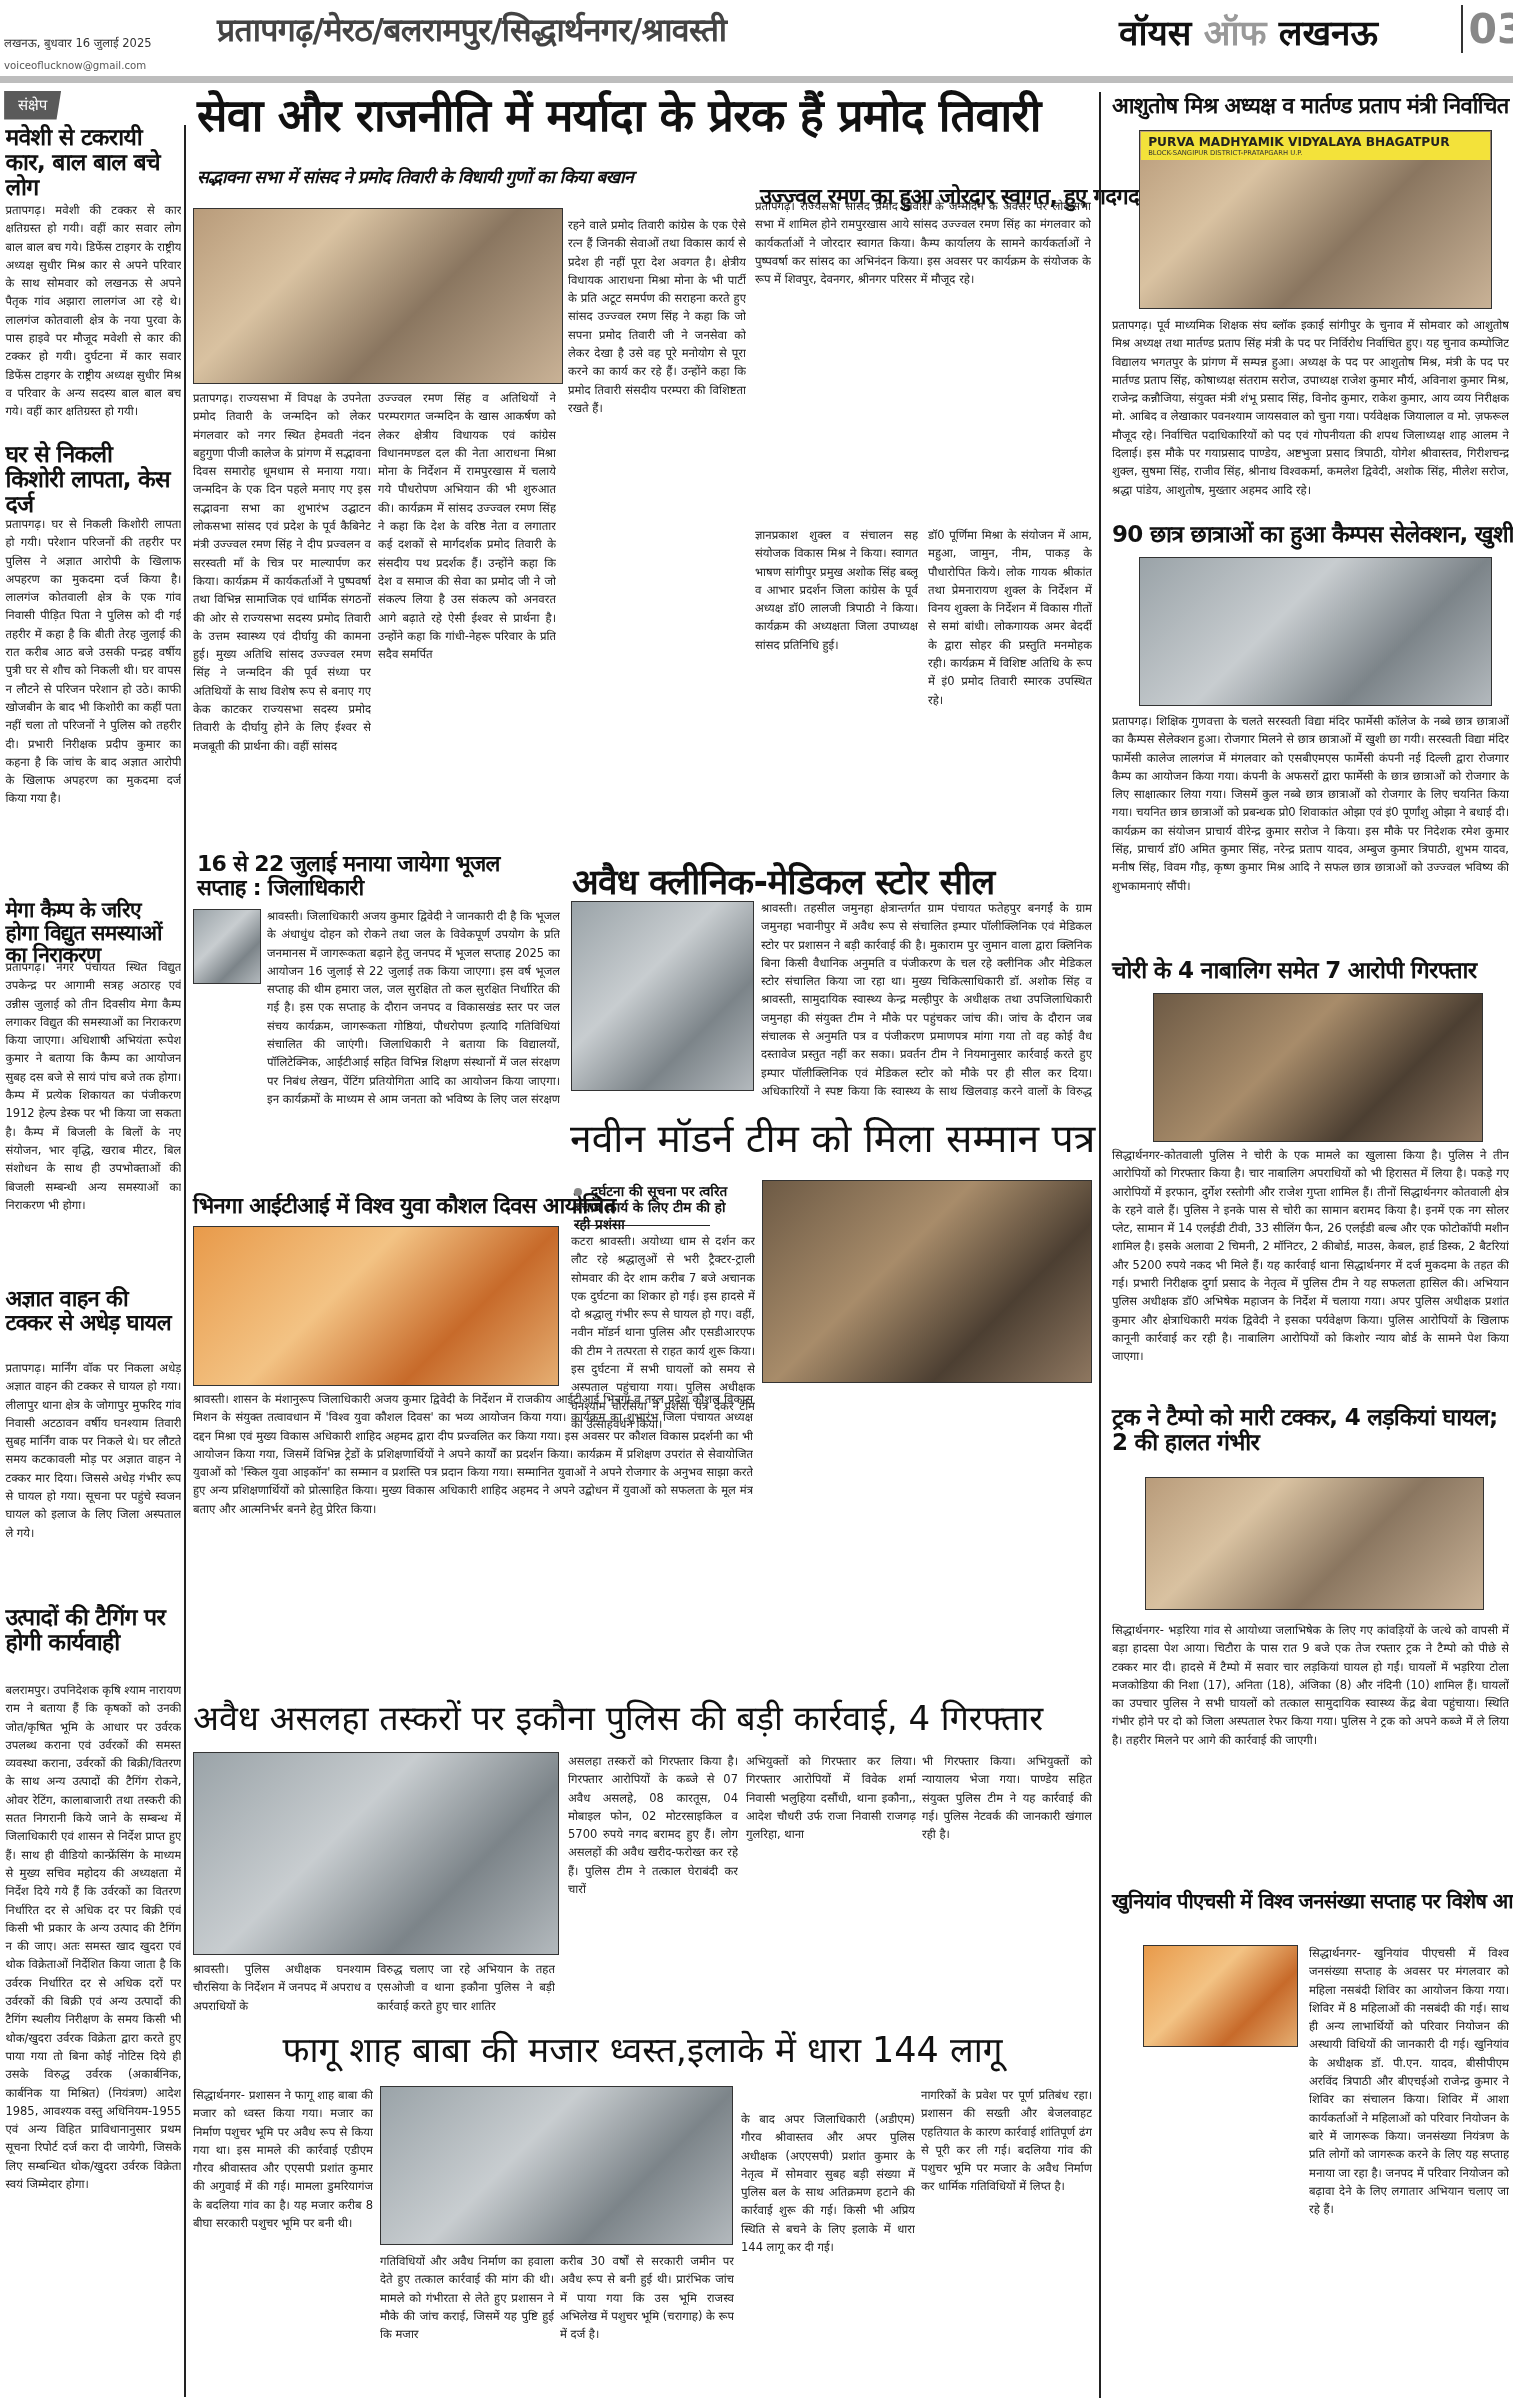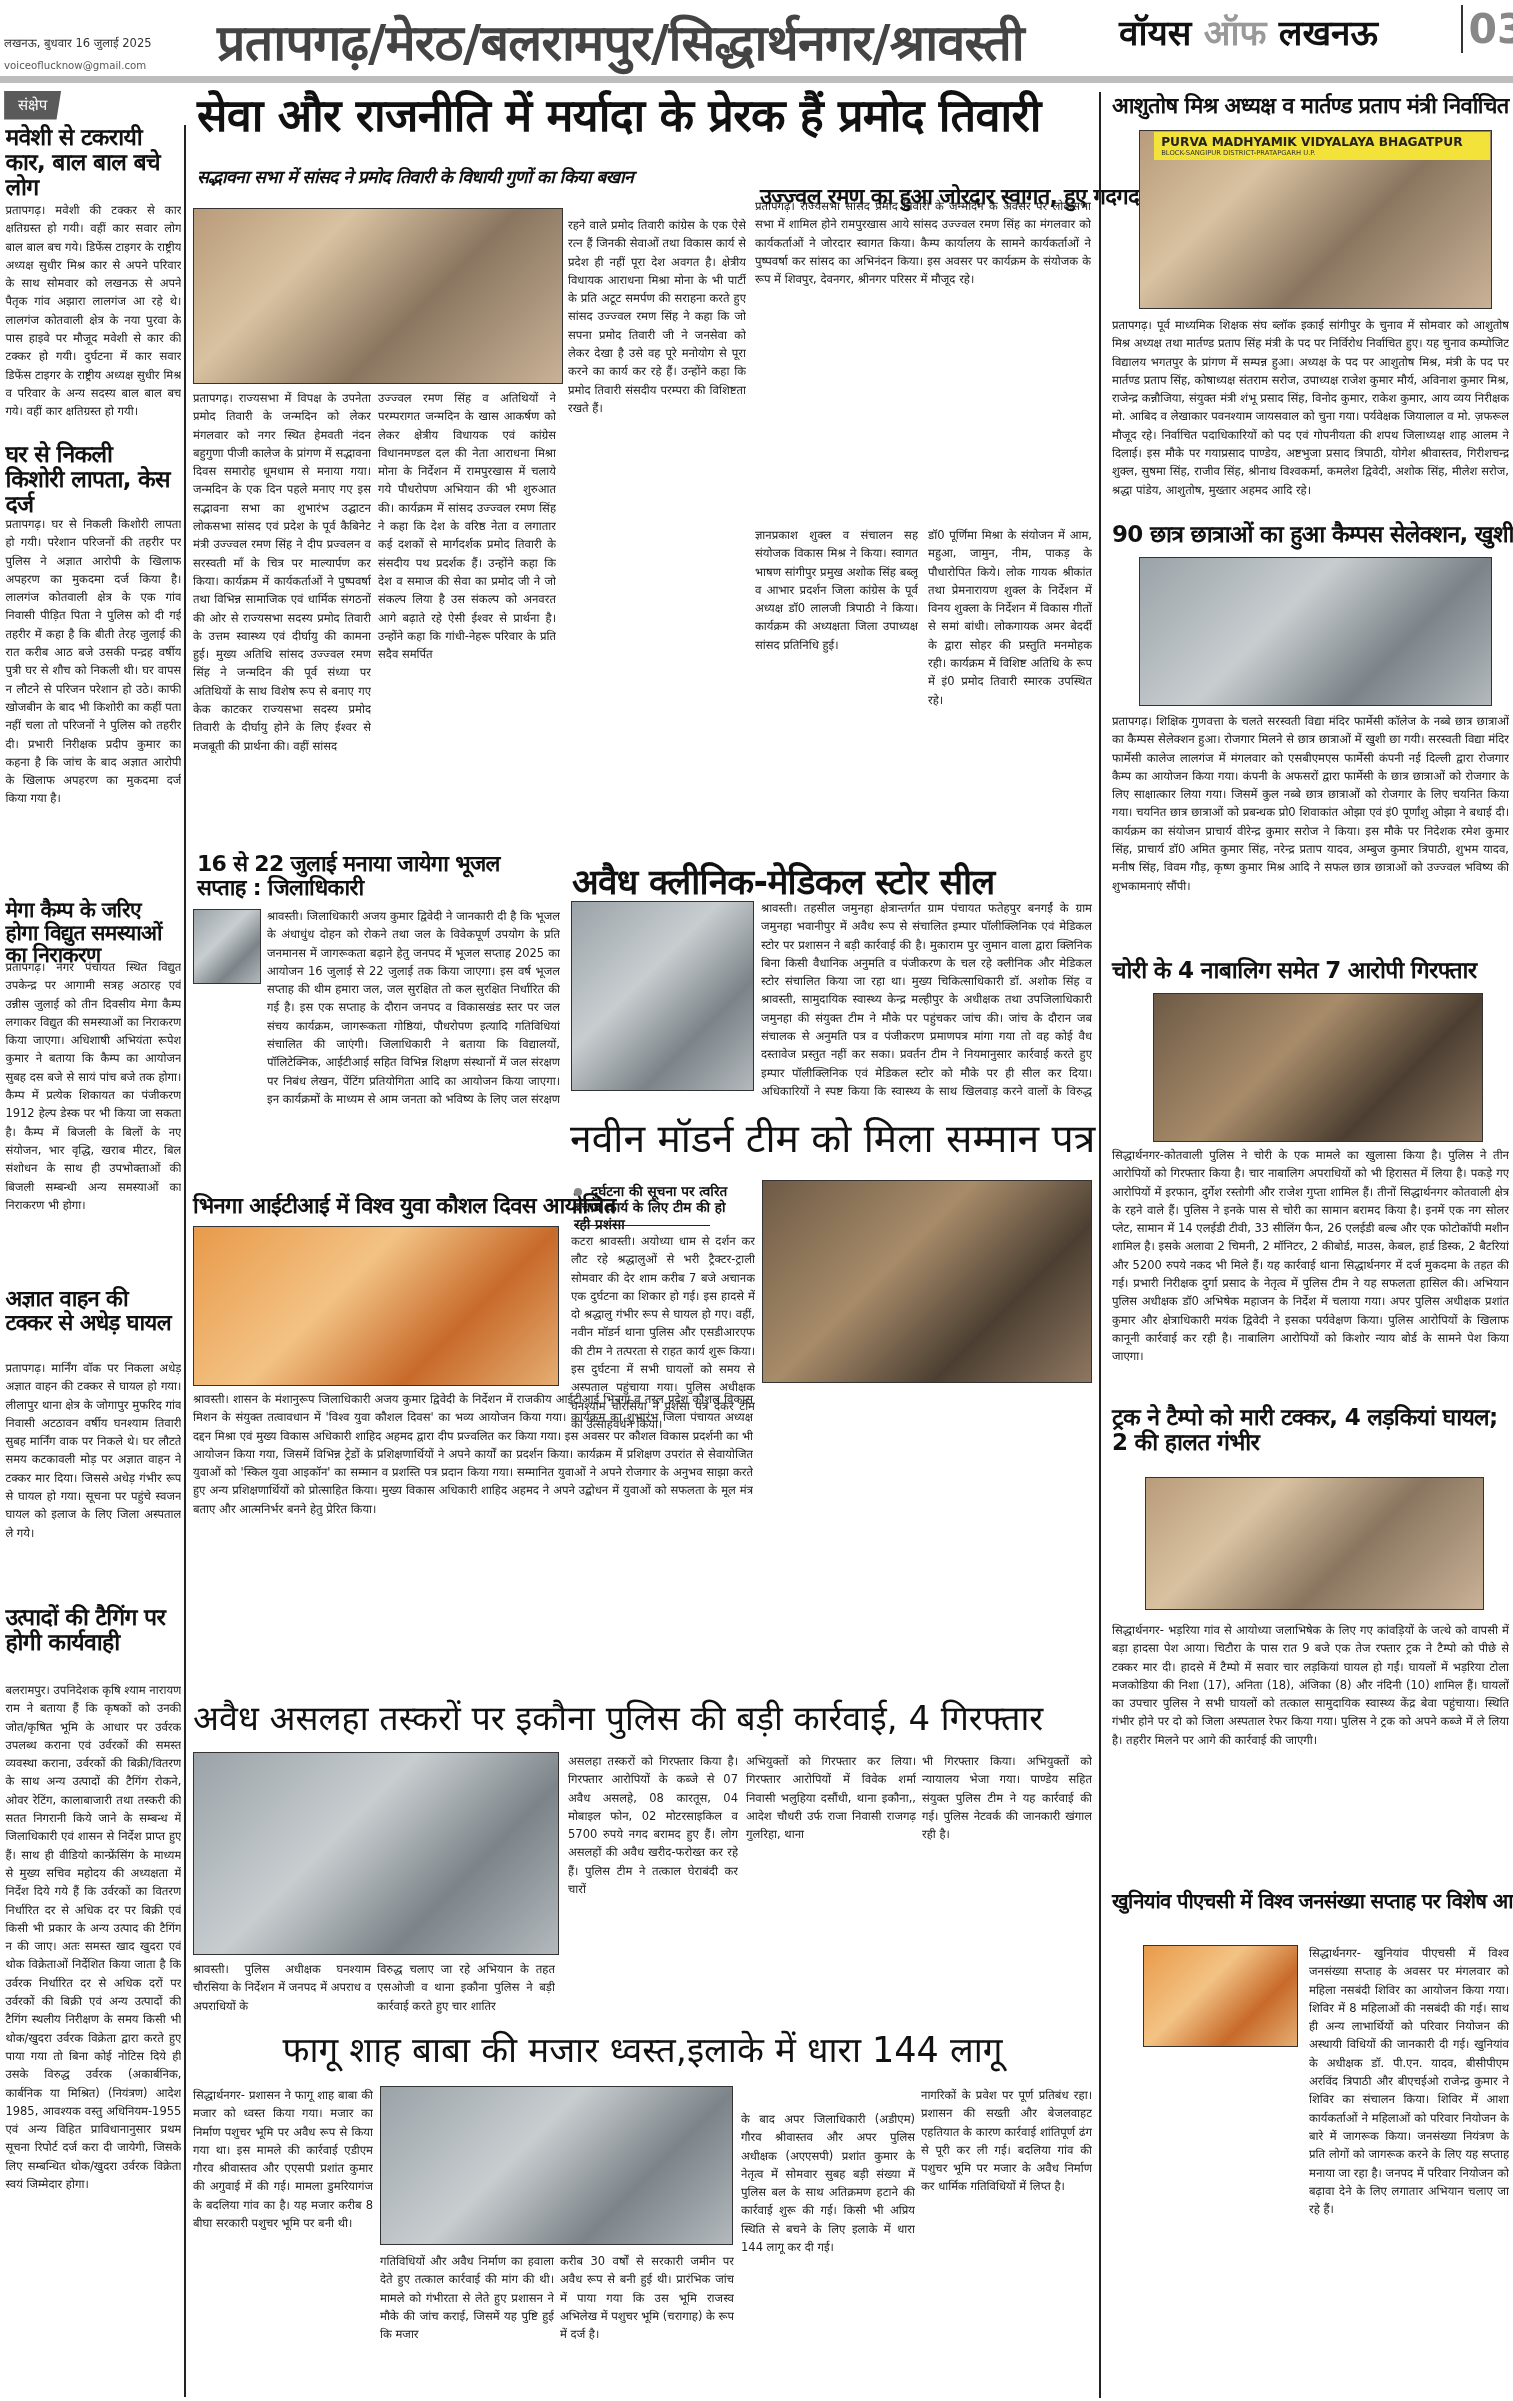--- a/index.html
+++ b/index.html
@@ -1,21 +1,21 @@
 <!DOCTYPE html>
 <html style="font-size:11px"><head>
 <meta charset="utf-8">
 <style>
   * { box-sizing: border-box; margin: 0; padding: 0; }
   body { width: 1514px; height: 2401px; background: #fff; font-family: "DejaVu Sans", sans-serif; color: #1a1a1a; position: relative; overflow: hidden; }
   .abs { position: absolute; }
   .masthead { left: 0; top: 0; width: 1514px; height: 80px; }
   .mh-date { left: 4.1px; top: 35px; font-size: 11.5px; color: #333; }
   .mh-email { left: 4.1px; top: 60px; font-size: 10.2px; color: #555; }
-  .mh-cities { left: 217px; top: 6.8px; font-size: 50px; font-weight: bold; color: #444; letter-spacing: -0.7px; white-space: nowrap; }
+  .mh-cities { left: 217px; top: 6.8px; font-size: 32px; font-weight: bold; color: #444; letter-spacing: -0.7px; white-space: nowrap; }
   .mh-brand { left: 1119px; top: 8.1px; font-size: 35px; font-weight: bold; white-space: nowrap; }
   .mh-brand .b1 { color: #111; } .mh-brand .b2 { color: #999; } .mh-brand .b3 { color: #111; }
   .mh-page { left: 1461px; top: 5.4px; font-size: 41px; font-weight: bold; color: #888; border-left: 2px solid #333; padding-left: 5.4px; }
   .mh-bar { left: 0; top: 76px; width: 1514px; height: 6.8px; background: #bdbdbd; }
   .vrule { width: 2px; background: #222; }
   .hrule { height: 1.4px; background: #222; }
   .headline { font-weight: bold; color: #111; line-height: 1.08; letter-spacing: -0.7px; }
   .hl-light { font-weight: normal; color: #111; line-height: 1.05; }
   .body-text { font-size: 11.5px; line-height: 18.3px; color: #222; text-align: justify; overflow: hidden; }
   .photo { background: linear-gradient(135deg,#b89b7a 0%,#d9c2a1 30%,#8a7660 60%,#c9b296 100%); border: 1.4px solid #333; }
@@ -108,21 +108,21 @@
 <div class="abs photo grey" style="left:380px;top:2086px;width:353px;height:159px;"></div>
 <div class="abs body-text" style="left:193px;top:2086px;width:180px;height:312px;">सिद्धार्थनगर- प्रशासन ने फागू शाह बाबा की मजार को ध्वस्त किया गया। मजार का निर्माण पशुचर भूमि पर अवैध रूप से किया गया था। इस मामले की कार्रवाई एडीएम गौरव श्रीवास्तव और एएसपी प्रशांत कुमार की अगुवाई में की गई। मामला डुमरियागंज के बदलिया गांव का है। यह मजार करीब 8 बीघा सरकारी पशुचर भूमि पर बनी थी।</div>
 <div class="abs body-text" style="left:380px;top:2252px;width:174px;height:146px;">गतिविधियों और अवैध निर्माण का हवाला देते हुए तत्काल कार्रवाई की मांग की थी। मामले को गंभीरता से लेते हुए प्रशासन ने मौके की जांच कराई, जिसमें यह पुष्टि हुई कि मजार</div>
 <div class="abs body-text" style="left:560px;top:2252px;width:174px;height:146px;">करीब 30 वर्षों से सरकारी जमीन पर अवैध रूप से बनी हुई थी। प्रारंभिक जांच में पाया गया कि उस भूमि राजस्व अभिलेख में पशुचर भूमि (चरागाह) के रूप में दर्ज है।</div>
 <div class="abs body-text" style="left:741px;top:2086px;width:174px;height:312px;margin-top:24px;">के बाद अपर जिलाधिकारी (अडीएम) गौरव श्रीवास्तव और अपर पुलिस अधीक्षक (अएएसपी) प्रशांत कुमार के नेतृत्व में सोमवार सुबह बड़ी संख्या में पुलिस बल के साथ अतिक्रमण हटाने की कार्रवाई शुरू की गई। किसी भी अप्रिय स्थिति से बचने के लिए इलाके में धारा 144 लागू कर दी गई।</div>
 <div class="abs body-text" style="left:921px;top:2086px;width:171px;height:312px;">नागरिकों के प्रवेश पर पूर्ण प्रतिबंध रहा। प्रशासन की सख्ती और बेजलवाहट एहतियात के कारण कार्रवाई शांतिपूर्ण ढंग से पूरी कर ली गई। बदलिया गांव की पशुचर भूमि पर मजार के अवैध निर्माण कर धार्मिक गतिविधियों में लिप्त है।</div>
 
 <div class="abs vrule" style="left:1099px;top:92px;height:2306px;"></div>
 
 <div class="abs headline" style="left:1112px;top:94px;width:397px;font-size:22px;white-space:nowrap;">आशुतोष मिश्र अध्यक्ष व मार्तण्ड प्रताप मंत्री निर्वाचित</div>
-<div class="abs photo" style="left:1139px;top:130px;width:353px;height:179px;padding-left:13px;">
+<div class="abs photo" style="left:1139px;top:130px;width:353px;height:179px;">
   <div style="background:#f3e23a;margin:1.4px;padding:2.7px 6.8px;">
     <div style="font-size:12.2px;font-weight:bold;color:#222;">PURVA MADHYAMIK VIDYALAYA BHAGATPUR</div>
     <div style="font-size:6.8px;color:#333;">BLOCK-SANGIPUR DISTRICT-PRATAPGARH U.P.</div>
   </div>
 </div>
 <div class="abs body-text" style="left:1112px;top:316px;width:397px;height:202px;">प्रतापगढ़। पूर्व माध्यमिक शिक्षक संघ ब्लॉक इकाई सांगीपुर के चुनाव में सोमवार को आशुतोष मिश्र अध्यक्ष तथा मार्तण्ड प्रताप सिंह मंत्री के पद पर निर्विरोध निर्वाचित हुए। यह चुनाव कम्पोजिट विद्यालय भगतपुर के प्रांगण में सम्पन्न हुआ। अध्यक्ष के पद पर आशुतोष मिश्र, मंत्री के पद पर मार्तण्ड प्रताप सिंह, कोषाध्यक्ष संतराम सरोज, उपाध्यक्ष राजेश कुमार मौर्य, अविनाश कुमार मिश्र, राजेन्द्र कन्नौजिया, संयुक्त मंत्री शंभू प्रसाद सिंह, विनोद कुमार, राकेश कुमार, आय व्यय निरीक्षक मो. आबिद व लेखाकार पवनश्याम जायसवाल को चुना गया। पर्यवेक्षक जियालाल व मो. ज़फरूल मौजूद रहे। निर्वाचित पदाधिकारियों को पद एवं गोपनीयता की शपथ जिलाध्यक्ष शाह आलम ने दिलाई। इस मौके पर गयाप्रसाद पाण्डेय, अष्टभुजा प्रसाद त्रिपाठी, योगेश श्रीवास्तव, गिरीशचन्द्र शुक्ल, सुषमा सिंह, राजीव सिंह, श्रीनाथ विश्वकर्मा, कमलेश द्विवेदी, अशोक सिंह, मीलेश सरोज, श्रद्धा पांडेय, आशुतोष, मुख्तार अहमद आदि रहे।</div>
 
 <div class="abs headline" style="left:1112px;top:522px;width:397px;font-size:23px;white-space:nowrap;">90 छात्र छात्राओं का हुआ कैम्पस सेलेक्शन, खुशी</div>
 <div class="abs photo grey" style="left:1139px;top:557px;width:353px;height:149px;"></div>
 <div class="abs body-text" style="left:1112px;top:712px;width:397px;height:240px;">प्रतापगढ़। शिक्षिक गुणवत्ता के चलते सरस्वती विद्या मंदिर फार्मेसी कॉलेज के नब्बे छात्र छात्राओं का कैम्पस सेलेक्शन हुआ। रोजगार मिलने से छात्र छात्राओं में खुशी छा गयी। सरस्वती विद्या मंदिर फार्मेसी कालेज लालगंज में मंगलवार को एसबीएमएस फार्मेसी कंपनी नई दिल्ली द्वारा रोजगार कैम्प का आयोजन किया गया। कंपनी के अफसरों द्वारा फार्मेसी के छात्र छात्राओं को रोजगार के लिए साक्षात्कार लिया गया। जिसमें कुल नब्बे छात्र छात्राओं को रोजगार के लिए चयनित किया गया। चयनित छात्र छात्राओं को प्रबन्धक प्रो0 शिवाकांत ओझा एवं इं0 पूर्णांशु ओझा ने बधाई दी। कार्यक्रम का संयोजन प्राचार्य वीरेन्द्र कुमार सरोज ने किया। इस मौके पर निदेशक रमेश कुमार सिंह, प्राचार्य डॉ0 अमित कुमार सिंह, नरेन्द्र प्रताप यादव, अम्बुज कुमार त्रिपाठी, शुभम यादव, मनीष सिंह, विवम गौड़, कृष्ण कुमार मिश्र आदि ने सफल छात्र छात्राओं को उज्ज्वल भविष्य की शुभकामनाएं सौंपी।</div>

